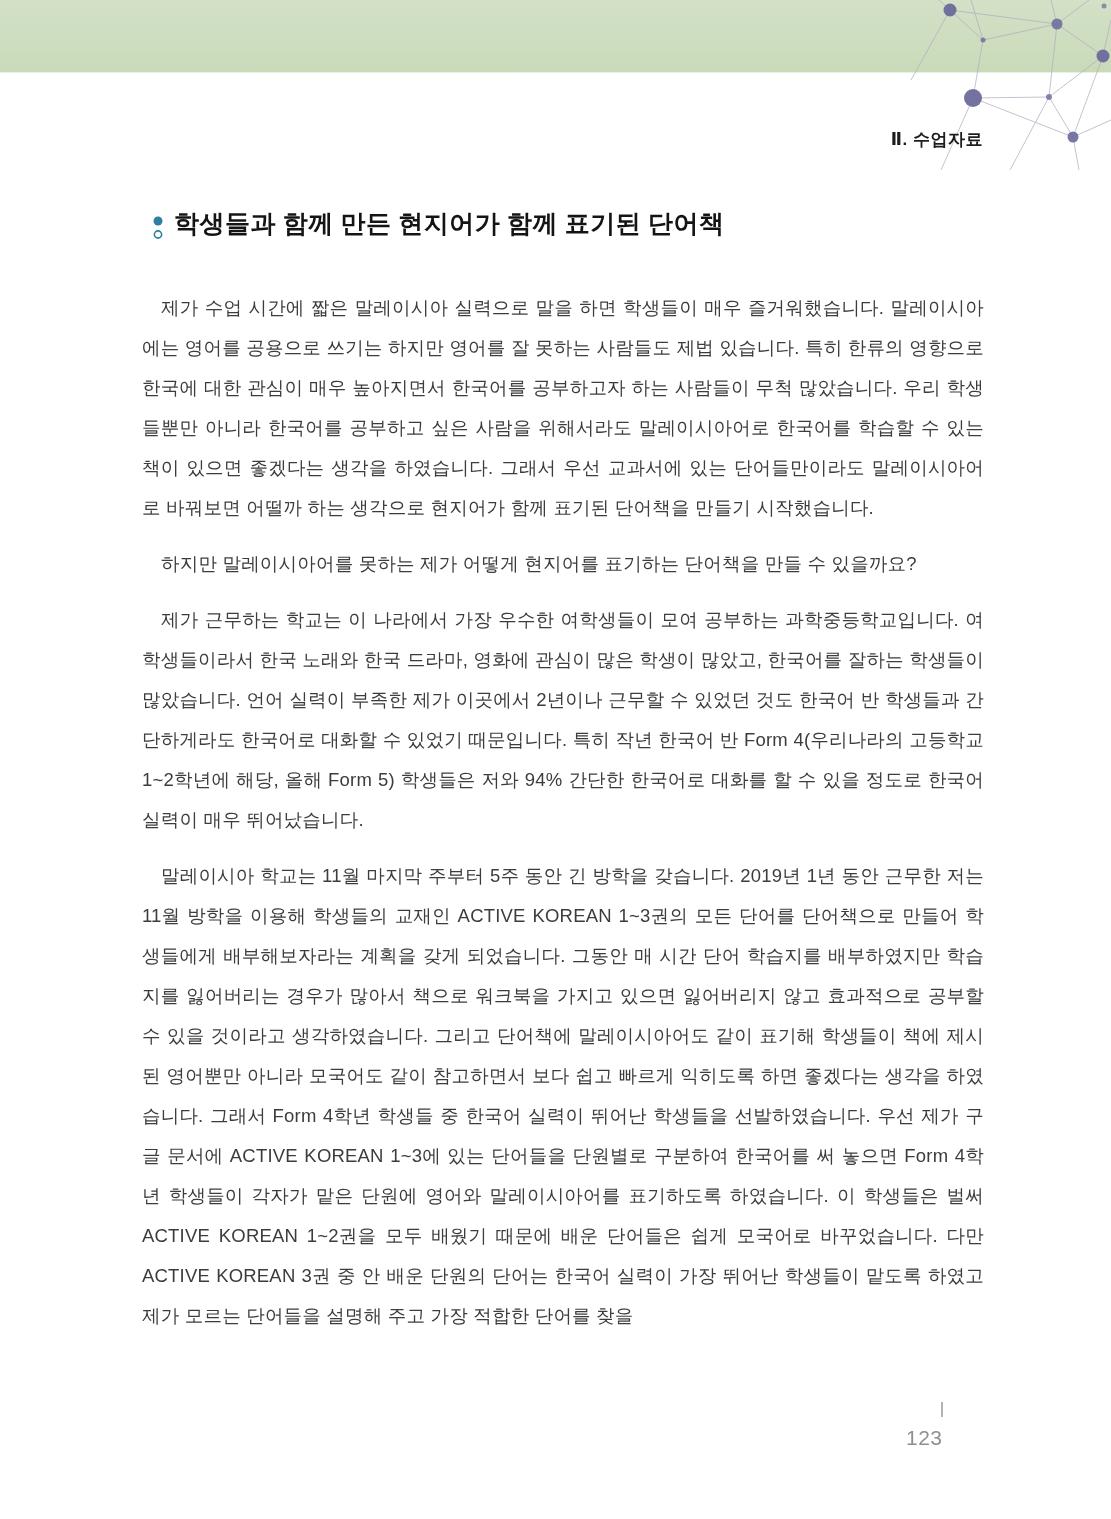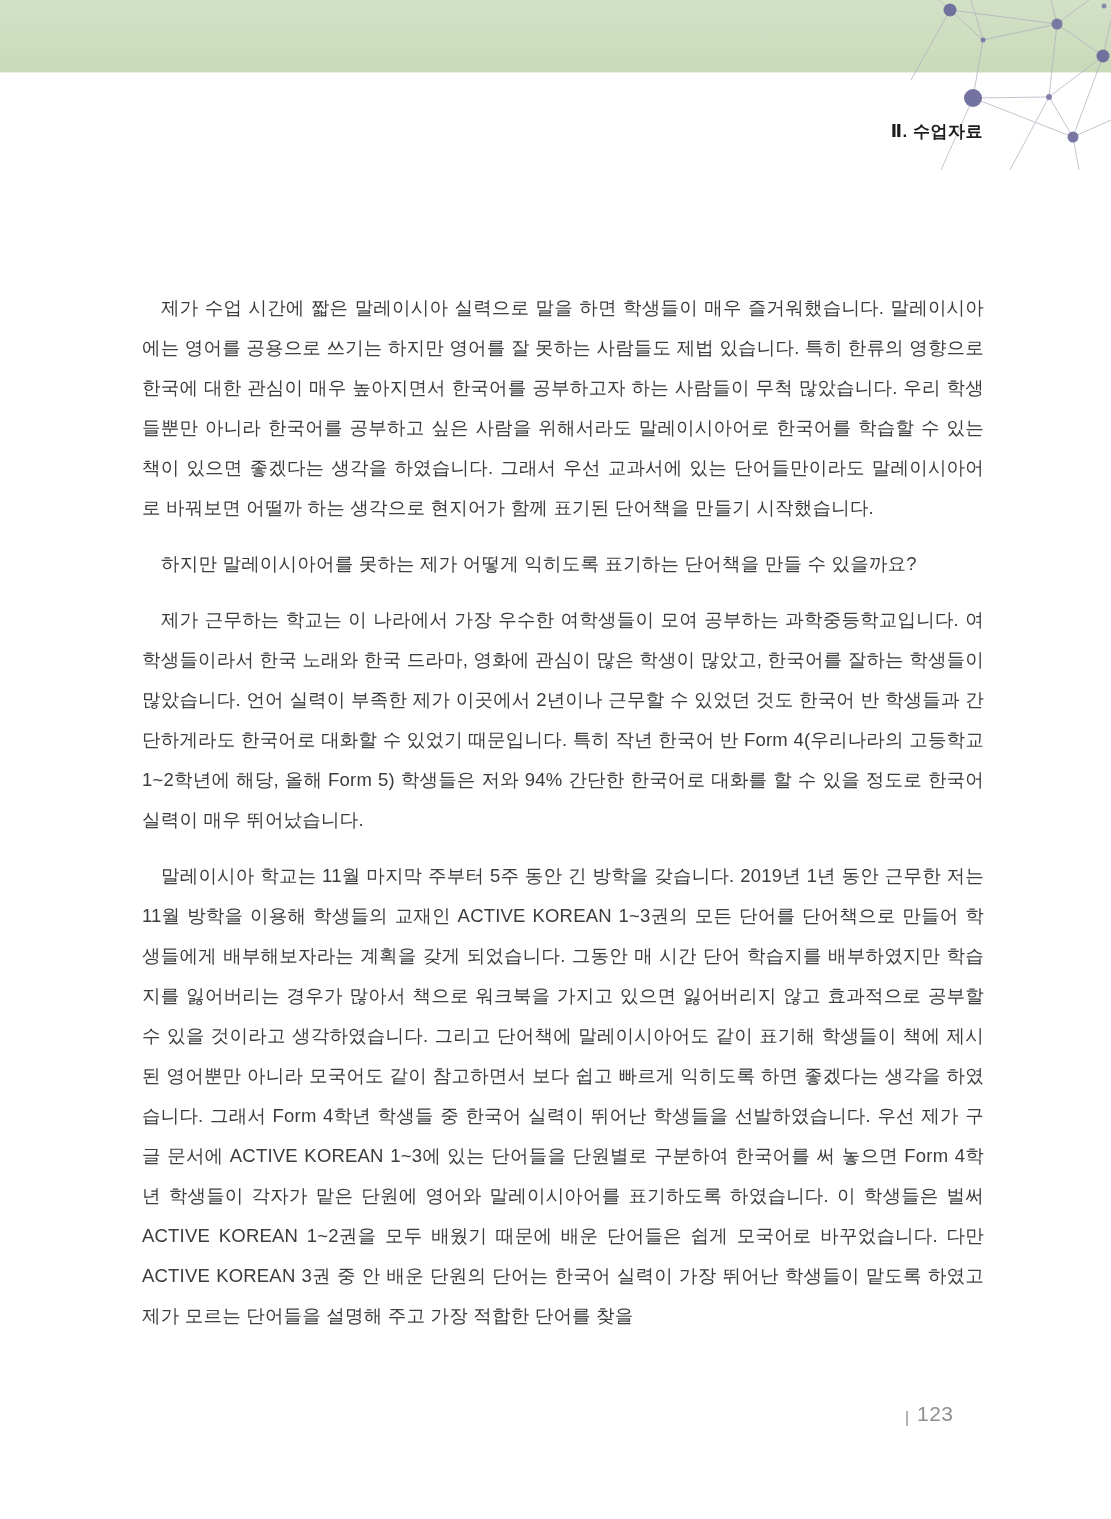--- a/index.html
+++ b/index.html
@@ -25,21 +25,21 @@
   }
   
   .network-decoration {
     position: absolute;
     right: 0; top: 0;
     width: 210px; height: 190px;
   }
   
   .section-label {
     position: absolute;
-    top: 120px;
+    top: 128px;
     right: 128px;
     font-size: 17px;
     font-weight: 700;
     color: #1d1d1d;
     letter-spacing: 0.5px;
     white-space: nowrap;
   }
   
   .title-row {
     position: absolute;
@@ -81,20 +81,21 @@
     text-indent: 19px;
   }
   
   .page-number {
     position: absolute;
     left: 906px;
     top: 1402px;
     display: flex;
     align-items: flex-end;
     gap: 9px;
+    flex-direction: column;
   }
   .page-number .tick {
     width: 2px;
     height: 15px;
     background: #b3b3b3;
   }
   .page-number .num {
     font-size: 21px;
     color: #8f8f8f;
     letter-spacing: 0.5px;
@@ -138,24 +139,31 @@
       <circle cx="202" cy="56" r="6.5" opacity="0.95"></circle>
       <circle cx="72" cy="98" r="9" opacity="0.95"></circle>
       <circle cx="148" cy="97" r="3" opacity="0.8"></circle>
       <circle cx="172" cy="137" r="5.5" opacity="0.9"></circle>
       <circle cx="203" cy="6" r="2.5" opacity="0.7"></circle>
     </g>
   </svg>
 
   <div class="section-label">Ⅱ. 수업자료</div>
 
+  <div class="title-row">
+    <svg class="bullet-icon" viewBox="0 0 12 28" xmlns="http://www.w3.org/2000/svg">
+      <circle cx="6" cy="6" r="4.5" fill="#2f7fa3"></circle>
+      <circle cx="6" cy="19.5" r="3.6" fill="#ffffff" stroke="#2f7fa3" stroke-width="1.6"></circle>
+    </svg>
+    <h1 class="page-title" style="margin:0;">학생들과 함께 만든 현지어가 함께 표기된 단어책</h1>
+  </div>
 
   <div class="body-text">
     <p>제가 수업 시간에 짧은 말레이시아 실력으로 말을 하면 학생들이 매우 즐거워했습니다. 말레이시아에는 영어를 공용으로 쓰기는 하지만 영어를 잘 못하는 사람들도 제법 있습니다. 특히 한류의 영향으로 한국에 대한 관심이 매우 높아지면서 한국어를 공부하고자 하는 사람들이 무척 많았습니다. 우리 학생들뿐만 아니라 한국어를 공부하고 싶은 사람을 위해서라도 말레이시아어로 한국어를 학습할 수 있는 책이 있으면 좋겠다는 생각을 하였습니다. 그래서 우선 교과서에 있는 단어들만이라도 말레이시아어로 바꿔보면 어떨까 하는 생각으로 현지어가 함께 표기된 단어책을 만들기 시작했습니다.</p>
-    <p>하지만 말레이시아어를 못하는 제가 어떻게 익히도록 표기하는 단어책을 만들 수 있을까요?</p>
+    <p>하지만 말레이시아어를 못하는 제가 어떻게 현지어를 표기하는 단어책을 만들 수 있을까요?</p>
     <p>제가 근무하는 학교는 이 나라에서 가장 우수한 여학생들이 모여 공부하는 과학중등학교입니다. 여학생들이라서 한국 노래와 한국 드라마, 영화에 관심이 많은 학생이 많았고, 한국어를 잘하는 학생들이 많았습니다. 언어 실력이 부족한 제가 이곳에서 2년이나 근무할 수 있었던 것도 한국어 반 학생들과 간단하게라도 한국어로 대화할 수 있었기 때문입니다. 특히 작년 한국어 반 Form 4(우리나라의 고등학교 1~2학년에 해당, 올해 Form 5) 학생들은 저와 94% 간단한 한국어로 대화를 할 수 있을 정도로 한국어 실력이 매우 뛰어났습니다.</p>
     <p>말레이시아 학교는 11월 마지막 주부터 5주 동안 긴 방학을 갖습니다. 2019년 1년 동안 근무한 저는 11월 방학을 이용해 학생들의 교재인 ACTIVE KOREAN 1~3권의 모든 단어를 단어책으로 만들어 학생들에게 배부해보자라는 계획을 갖게 되었습니다. 그동안 매 시간 단어 학습지를 배부하였지만 학습지를 잃어버리는 경우가 많아서 책으로 워크북을 가지고 있으면 잃어버리지 않고 효과적으로 공부할 수 있을 것이라고 생각하였습니다. 그리고 단어책에 말레이시아어도 같이 표기해 학생들이 책에 제시된 영어뿐만 아니라 모국어도 같이 참고하면서 보다 쉽고 빠르게 익히도록 하면 좋겠다는 생각을 하였습니다. 그래서 Form 4학년 학생들 중 한국어 실력이 뛰어난 학생들을 선발하였습니다. 우선 제가 구글 문서에 ACTIVE KOREAN 1~3에 있는 단어들을 단원별로 구분하여 한국어를 써 놓으면 Form 4학년 학생들이 각자가 맡은 단원에 영어와 말레이시아어를 표기하도록 하였습니다. 이 학생들은 벌써 ACTIVE KOREAN 1~2권을 모두 배웠기 때문에 배운 단어들은 쉽게 모국어로 바꾸었습니다. 다만 ACTIVE KOREAN 3권 중 안 배운 단원의 단어는 한국어 실력이 가장 뛰어난 학생들이 맡도록 하였고 제가 모르는 단어들을 설명해 주고 가장 적합한 단어를 찾을</p>
   </div>
 
   <div class="page-number">
     <span class="tick"></span>
     <span class="num">123</span>
   </div>
 
 </div>

